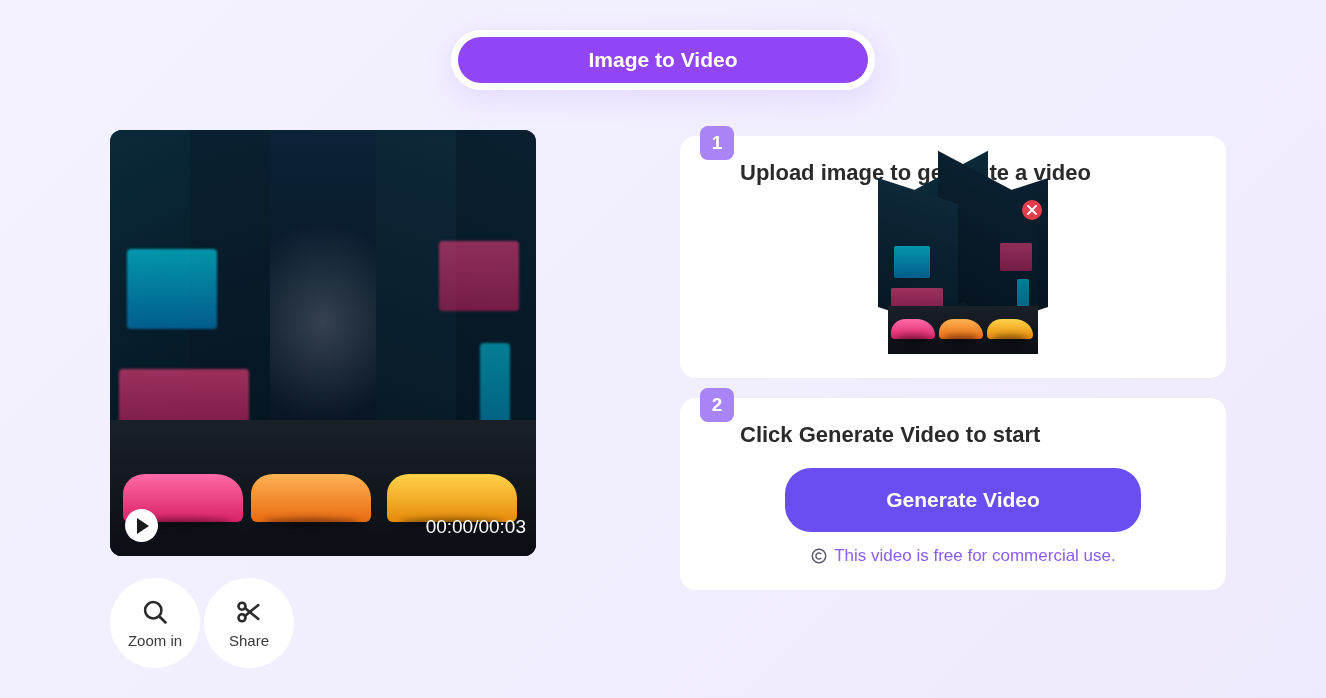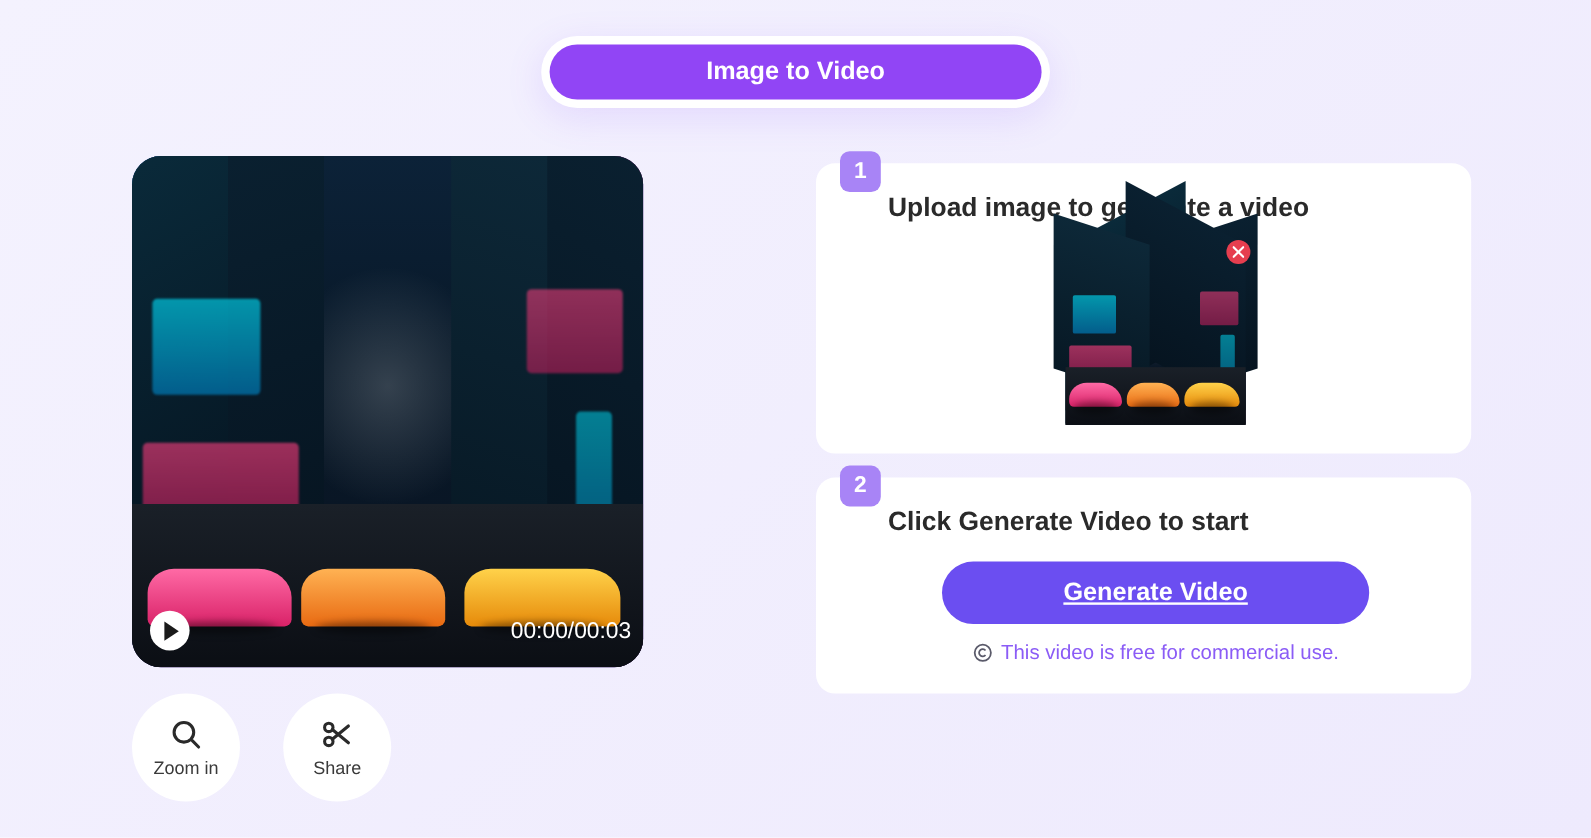--- a/index.html
+++ b/index.html
@@ -49,22 +49,22 @@
       gap: 140px;
     }
 
     
     .left-col {
       width: 430px;
     }
     .video-preview {
       width: 426px;
       height: 426px;
-      background: #4c1d95;
-      border-radius: 24px;
+      background: #8b5cf6;
+      border-radius: 12px;
       position: relative;
       overflow: hidden;
     }
     .play-button {
       position: absolute;
       bottom: 14px;
       left: 15px;
       width: 33px;
       height: 33px;
       background: #fff;
@@ -86,21 +86,21 @@
       bottom: 18px;
       right: 10px;
       color: #fff;
       font-size: 19px;
       font-weight: 500;
     }
 
     
     .actions {
       display: flex;
-      gap: 36px;
+      gap: 4px;
       margin-top: 22px;
     }
     .action-btn {
       width: 90px;
       height: 90px;
       background: #fff;
       border-radius: 50%;
       display: flex;
       flex-direction: column;
       align-items: center;
@@ -170,32 +170,31 @@
       display: flex;
       align-items: center;
       justify-content: center;
       color: #fff;
       font-size: 13px;
       cursor: pointer;
     }
 
     .generate-btn {
       width: 356px;
-      height: 52px;
+      height: 64px;
       background: #6b4ef1;
       border-radius: 26px;
       display: flex;
       align-items: center;
       justify-content: center;
       color: #fff;
       font-size: 21px;
       font-weight: 600;
       margin: 20px auto 14px;
       cursor: pointer;
-      text-decoration: underline;
     }
     .license-note {
       display: flex;
       align-items: center;
       justify-content: center;
       gap: 6px;
       font-size: 17px;
       color: #8b5cf6;
     }
 

